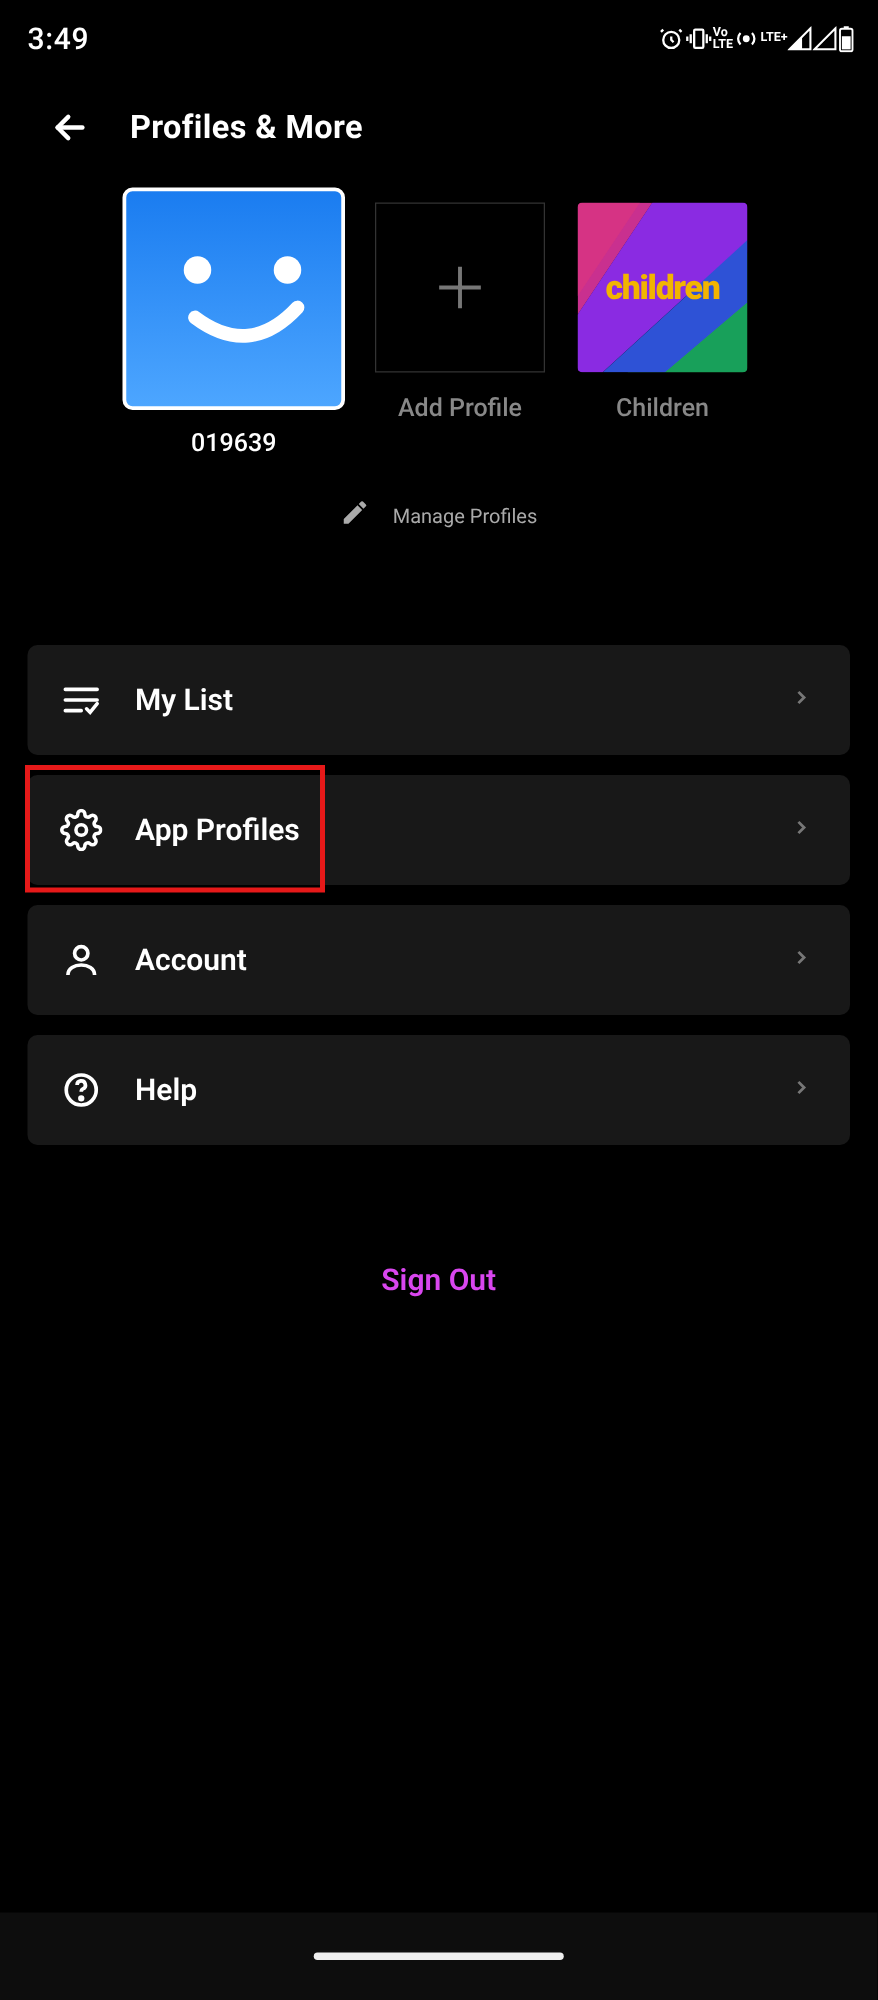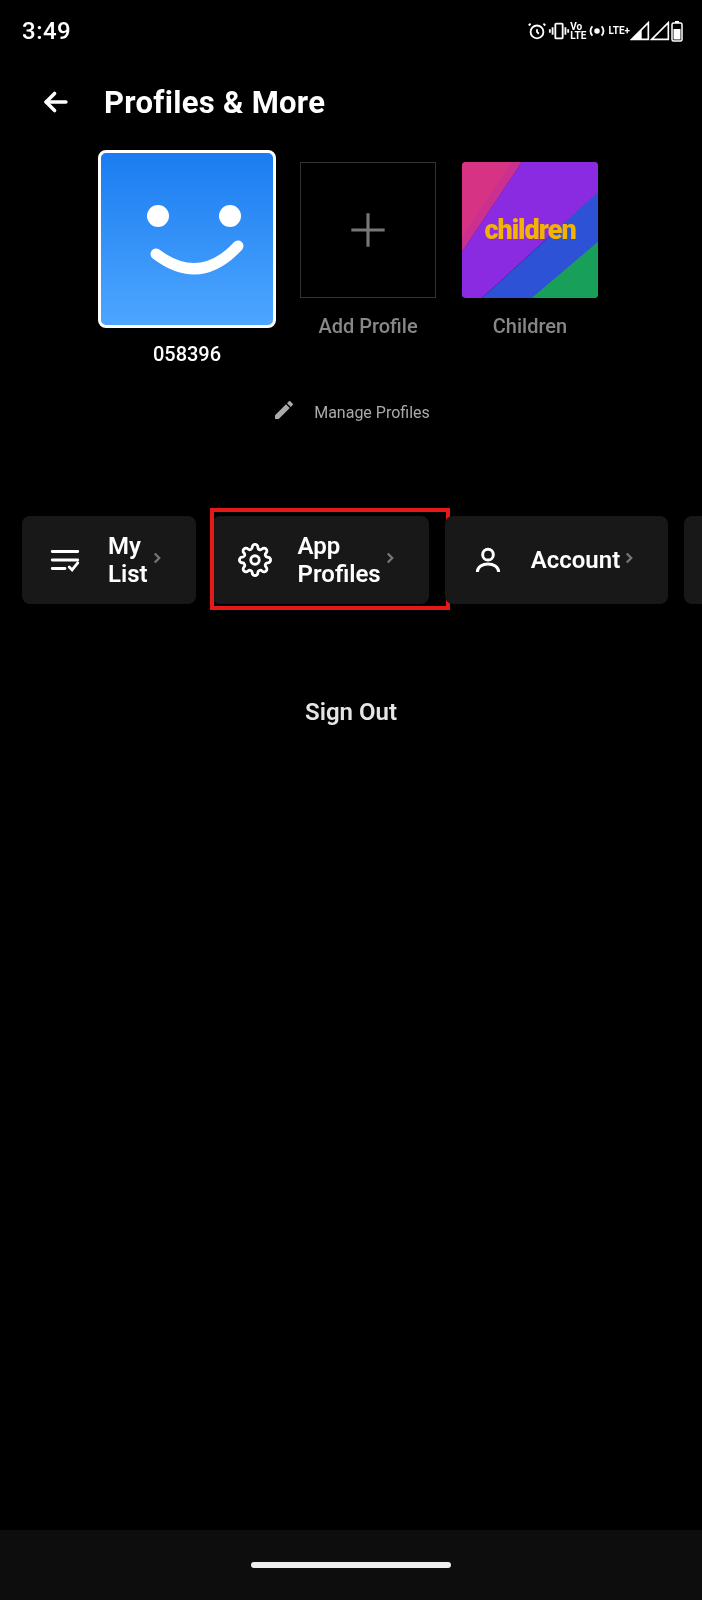--- a/index.html
+++ b/index.html
@@ -4,39 +4,39 @@
 <style>
   * { margin: 0; padding: 0; box-sizing: border-box; }
   html, body { width: 702px; height: 1600px; background: #000; font-family: -apple-system, BlinkMacSystemFont, "Segoe UI", Roboto, Helvetica, Arial, sans-serif; color: #fff; overflow: hidden; }
   .status-bar { display: flex; justify-content: space-between; align-items: center; padding: 12px 18px 8px 22px; height: 58px; }
   .status-left { font-size: 24px; font-weight: 500; letter-spacing: 0.5px; }
   .status-right { display: flex; align-items: center; gap: 0; }
   .status-right svg { display: block; }
   .status-text-small { font-size: 10px; font-weight: 700; line-height: 1; }
   .header { display: flex; align-items: center; padding: 24px 22px 20px 36px; gap: 28px; }
   .back-btn { width: 40px; height: 40px; display: flex; align-items: center; justify-content: center; cursor: pointer; }
-  .page-title { font-size: 31px; font-weight: 700; letter-spacing: 0.3px; }
+  .page-title { font-size: 26px; font-weight: 700; letter-spacing: 0.3px; }
   .profiles-row { display: flex; gap: 26px; padding: 10px 0 0 100px; }
   .profile-item { display: flex; flex-direction: column; align-items: center; gap: 16px; cursor: pointer; }
   .profile-avatar { width: 174px; height: 174px; border-radius: 6px; position: relative; overflow: hidden; }
   .profile-avatar.selected { outline: 3px solid #fff; outline-offset: -1px; }
   .avatar-smiley { background: linear-gradient(180deg, #1a7cf0 0%, #4da6ff 100%); display:flex; align-items:center; justify-content:center; }
   .avatar-children { width:136px;height:136px;margin-top:10px;}
   .avatar-add { width:136px;height:136px; background:#000; border:1px solid #333; display:flex;align-items:center;justify-content:center; margin-top:10px;}
   .profile-name { font-size: 20px; font-weight: 500; color: #fff; }
   .profile-name.muted { color: #888; }
   .manage-row { display: flex; align-items: center; justify-content: center; gap: 18px; margin-top: 32px; cursor: pointer; }
   .manage-label { font-size: 16px; color: #aaa; }
-  .menu-list { padding: 90px 22px 0 22px; display:flex; flex-direction:row; gap:16px; }
+  .menu-list { padding: 90px 22px 0 22px; display:flex; flex-direction:column; gap:16px; }
   .menu-item { background:#181818; border-radius:8px; height:88px; display:flex; align-items:center; padding:0 30px 0 22px; cursor:pointer; position:relative; }
   .menu-icon { width:42px; display:flex; align-items:center; justify-content:center; }
   .menu-label { font-size:24px; font-weight:600; margin-left:22px; flex:1; }
   .chevron { width:18px; height:18px; }
   .highlight-box { border:4px solid #e61919; position:absolute; pointer-events:none; }
-  .signout { text-align:center; margin-top:94px; font-size:24px; font-weight:600; color:#e5e5e5; cursor:pointer; }
+  .signout { text-align:center; margin-top:94px; font-size:24px; font-weight:600; color:#d946ef; cursor:pointer; }
   .nav-bar { position:absolute; bottom:0; left:0; right:0; height:70px; background:#0d0d0d; display:flex; align-items:center; justify-content:center;}
   .nav-handle { width:200px; height:6px; border-radius:3px; background:#eee; }
   
   .children-bg { width:100%; height:100%; position:relative; border-radius:4px; overflow:hidden;}
   .children-text { position:absolute; top:50%; left:50%; transform:translate(-50%,-50%); font-weight:900; font-size:27px; color:#f2b400; letter-spacing:-1px;}
 </style>
 </head>
 <body>
 
 <div class="status-bar">
@@ -97,21 +97,21 @@
 <div class="profiles-row">
 
   <div class="profile-item">
     <div class="profile-avatar selected avatar-smiley">
       <svg width="174" height="174" viewBox="0 0 174 174">
         <circle cx="58" cy="64" r="11" fill="#fff"></circle>
         <circle cx="130" cy="64" r="11" fill="#fff"></circle>
         <path d="M56 102 Q100 135 138 94" stroke="#fff" stroke-width="11" fill="none" stroke-linecap="round"></path>
       </svg>
     </div>
-    <div class="profile-name">058396</div>
+    <div class="profile-name">019639</div>
   </div>
 
   <div class="profile-item">
     <div class="avatar-add">
       <svg width="50" height="50" viewBox="0 0 24 24" stroke="#777" stroke-width="1.5">
           <path d="M12 4v16M4 12h16"></path>
         </svg>
     </div>
     <div class="profile-name muted">Add Profile</div>
   </div>

